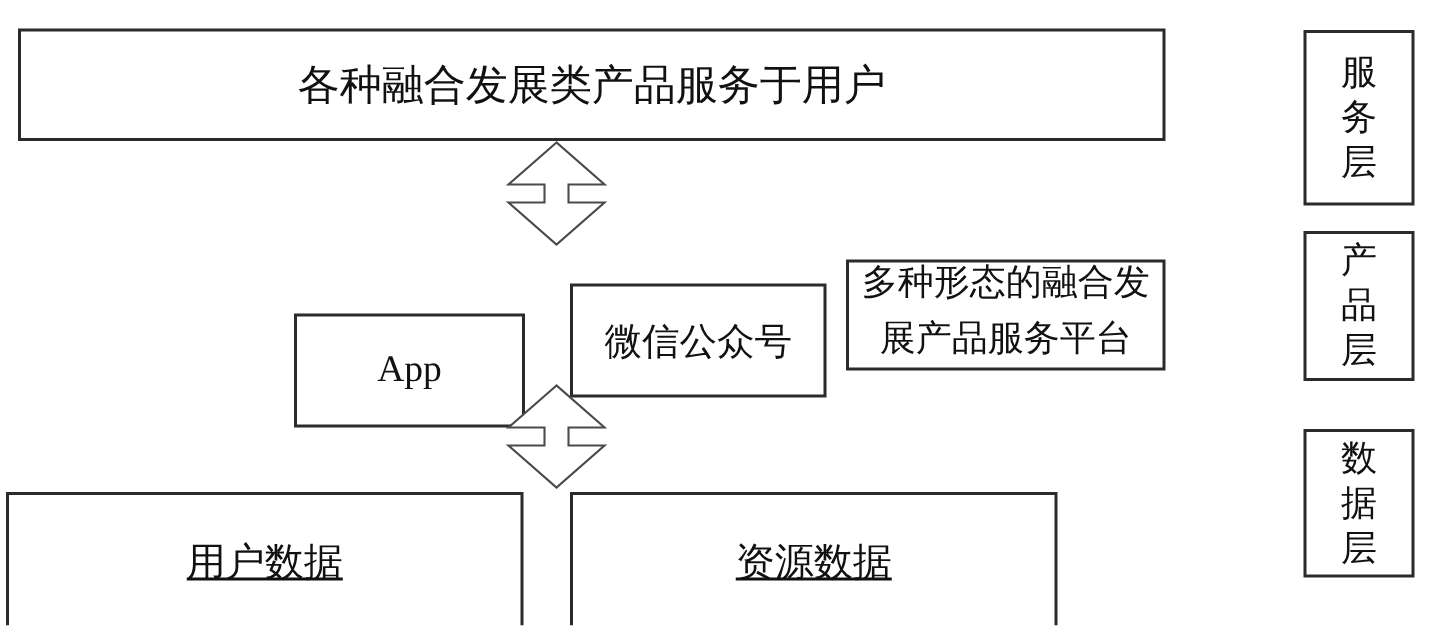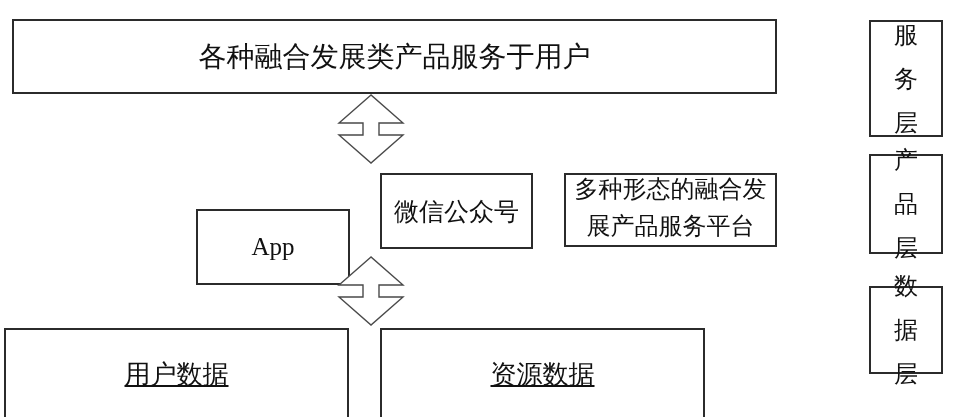--- a/index.html
+++ b/index.html
@@ -27,21 +27,21 @@
     text-align: center;
   }
   .top-box {
     left: 12px; top: 19px;
     width: 765px; height: 75px;
     font-size: 28px;
   }
   .mid-box { top: 173px; height: 76px; font-size: 25px; }
   .box-website  { left: 11px;  width: 154px; }
   .box-app      { left: 196px; width: 154px; margin-top: 36px; }
-  .box-wechat   { left: 380px; width: 153px; }
+  .box-wechat   { left: 380px; width: 171px; margin-top: 16px; }
   .box-platform {
     left: 564px; top: 173px;
     width: 213px; height: 74px;
     font-size: 24px;
     line-height: 37px;
     padding: 0 2px;
     align-items: flex-end;
   }
   .box-platform .wrap-text {
     display: inline-block;
@@ -52,27 +52,27 @@
   .box-user-data     { left: 4px;   width: 345px; }
   .box-resource-data { left: 380px; width: 325px; }
   .layer-box {
     left: 869px;
     width: 74px;
     font-size: 24px;
   }
   .layer-box .vtext {
     display: inline-block;
     width: 1.1em;
-    line-height: 44px;
+    line-height: 30px;
     word-break: break-all;
     text-align: center;
   }
   .layer-service { top: 20px;  height: 117px; }
   .layer-product { top: 154px; height: 100px; }
-  .layer-data    { top: 286px; height: 88px; align-items: center; }
+  .layer-data    { top: 286px; height: 99px; align-items: center; }
   .arrow {
     position: absolute;
     width: 68px;
     height: 70px;
   }
   .arrow-1 { left: 337px; top: 94px; }
   .arrow-2 { left: 337px; top: 256px; }
   .arrow svg { display: block; width: 100%; height: 100%; }
 </style>
 </head>

